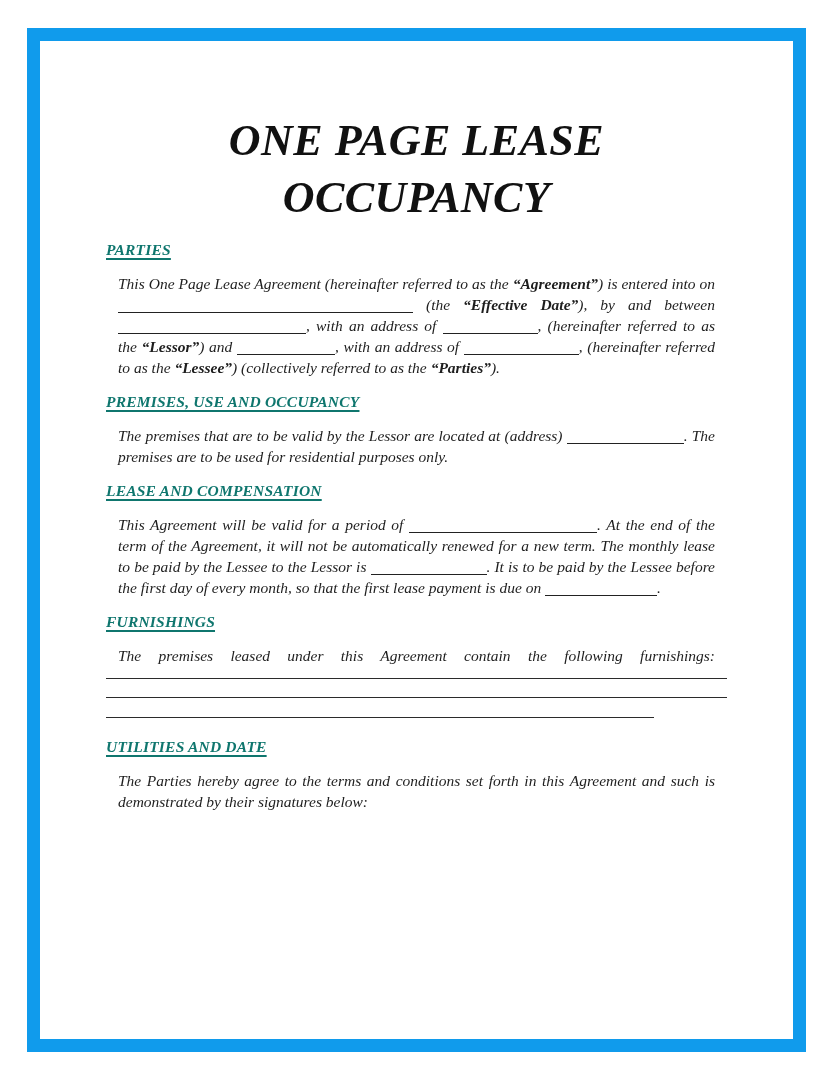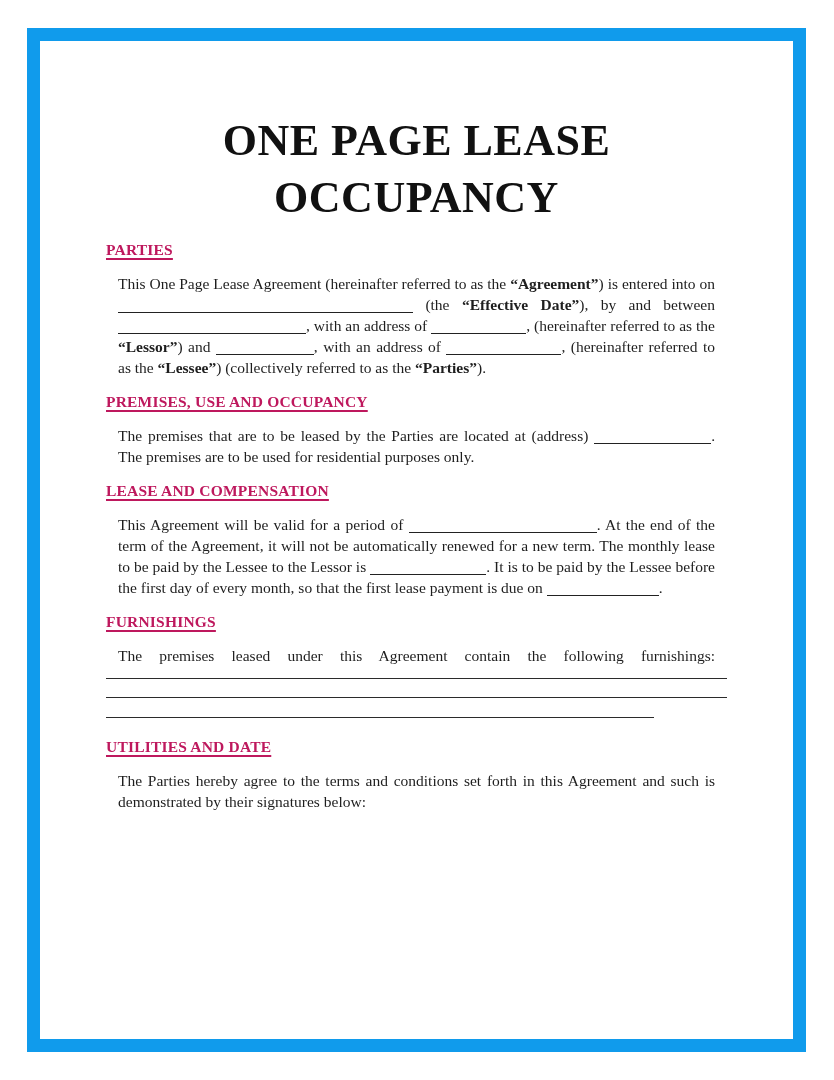--- a/index.html
+++ b/index.html
@@ -14,35 +14,36 @@
     box-sizing:border-box;
     position:absolute;left:27px;top:28px;
     width:779px;height:1024px;
     border:13px solid #109bec;
     background:#ffffff;
   }
   .content{
     box-sizing:border-box;
     padding:71px 66px 0 66px;
     width:100%;
+    font-style:italic;
   }
   .title{
     font-size:44px;
     line-height:57px;
     font-weight:bold;
     text-align:center;
     letter-spacing:0.5px;
     color:#111111;
     margin:0 0 5px 0;
   }
   h2{
     font-size:15.5px;
     line-height:16px;
     font-weight:bold;
-    color:#be185d;
+    color:#0f766e;
     text-decoration:underline;
     text-decoration-thickness:1.5px;
     text-underline-offset:3px;
     letter-spacing:0.2px;
     margin:16px 0 15px 0;
   }
   p{
     font-size:15.5px;
     line-height:21px;
     margin:12px;
@@ -80,21 +81,21 @@
         <div>OCCUPANCY</div>
       </div>
 
       <section>
         <h2>PARTIES</h2>
         <p><span>This One Page Lease Agreement (hereinafter referred to as the </span><span class="b">“Agreement”</span><span>) is entered into on </span><span class="blank w295"></span><span> (the </span><span class="b">“Effective Date”</span><span>), by and between </span><span class="blank w188"></span><span>, with an address of </span><span class="blank w95"></span><span>, (hereinafter referred to as the </span><span class="b">“Lessor”</span><span>) and </span><span class="blank w98"></span><span>, with an address of </span><span class="blank w115"></span><span>, (hereinafter referred to as the </span><span class="b">“Lessee”</span><span>) (collectively referred to as the </span><span class="b">“Parties”</span><span>).</span></p>
       </section>
 
       <section>
         <h2>PREMISES, USE AND OCCUPANCY</h2>
-        <p><span>The premises that are to be leased by the Parties are located at (address) </span><span class="blank w117"></span><span>. The premises are to be used for residential purposes only.</span></p>
+        <p><span>The premises that are to be valid by the Lessor are located at (address) </span><span class="blank w117"></span><span>. The premises are to be used for residential purposes only.</span></p>
       </section>
 
       <section>
         <h2>LEASE AND COMPENSATION</h2>
         <p><span>This Agreement will be valid for a period of </span><span class="blank w188"></span><span>. At the end of the term of the Agreement, it will not be automatically renewed for a new term. The monthly lease to be paid by the Lessee to the Lessor is </span><span class="blank w116"></span><span>. It is to be paid by the Lessee before the first day of every month, so that the first lease payment is due on </span><span class="blank w112"></span><span>.</span></p>
       </section>
 
 
       <section>
         <h2>FURNISHINGS</h2>

